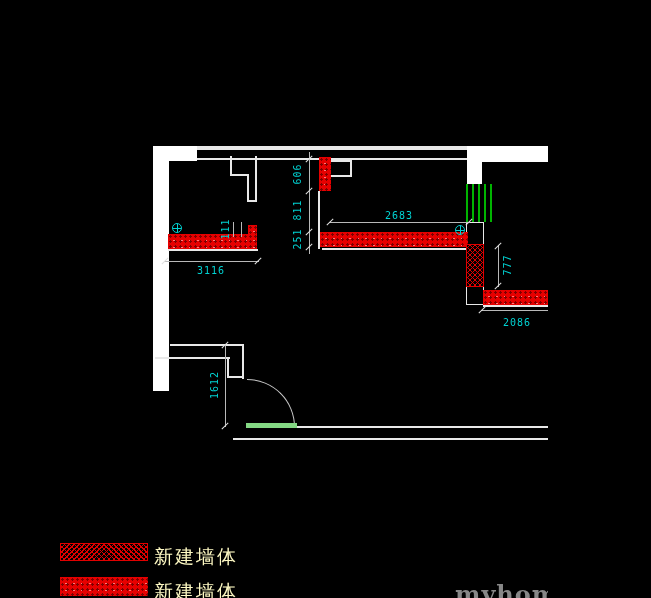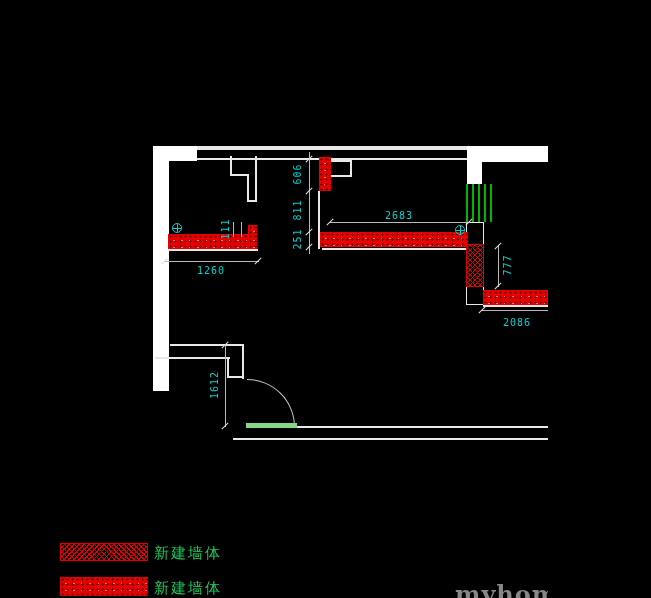--- a/index.html
+++ b/index.html
@@ -29,21 +29,21 @@
      background:linear-gradient(#00d2d2,#00d2d2) center/100% 1px no-repeat,
                 linear-gradient(#00d2d2,#00d2d2) center/1px 100% no-repeat;}
   .cyline{background:#00d2d2;}
   .cybox{border:1px solid #00d2d2;}
   
   .win{background:#00b400;}
   .leaf{background:#84d884;}
   .arc{border-top:1px solid #c9c9c9;border-right:1px solid #c9c9c9;
        border-radius:0 100% 0 0;background:transparent;}
   
-  .legend-label{color:#22c55e;font-size:15px;letter-spacing:2px;white-space:nowrap;}
+  .legend-label{color:#fef9c3;font-size:19px;letter-spacing:2px;white-space:nowrap;}
   
   .wm1{color:#8d8d8d;font-family:"DejaVu Serif",serif;font-weight:bold;
        font-size:33px;white-space:nowrap;}
   .wm2{color:#878787;font-family:"DejaVu Serif",serif;font-weight:bold;
        font-size:24px;letter-spacing:1px;white-space:nowrap;}
   
   .stamp-red{color:#e01010;}
   .diam{width:22px;height:22px;border:1px solid #e01010;transform:rotate(45deg);}
   .frag{background:#9a9a9a;}
 </style>
@@ -135,21 +135,21 @@
 
   <div class="dline" style="left:225px;top:325px;width:1px;height:83px;"></div>
   <div class="tick" style="left:225px;top:326px;"></div>
   <div class="tick" style="left:225px;top:407px;"></div>
 
   <div class="dim v" style="left:297px;top:155px;">606</div>
   <div class="dim v" style="left:297px;top:191px;">811</div>
   <div class="dim v" style="left:297px;top:220px;">251</div>
   <div class="dim" style="left:399px;top:196px;">2683</div>
   <div class="dim v" style="left:225px;top:210px;">111</div>
-  <div class="dim" style="left:211px;top:251px;">1260</div>
+  <div class="dim" style="left:211px;top:251px;">3116</div>
   <div class="dim v" style="left:507px;top:246px;">777</div>
   <div class="dim" style="left:517px;top:303px;">2086</div>
   <div class="dim v" style="left:214px;top:366px;">1612</div>
 
   <div class="cmark" style="left:172px;top:204px;"></div>
   <div class="cmark" style="left:455px;top:206px;"></div>
   <div class="cmark" style="left:593px;top:259px;"></div>
   <div class="cmark" style="left:602px;top:259px;"></div>
   <div class="cyline" style="left:557px;top:260px;width:8px;height:1px;"></div>
   <div class="cyline" style="left:556px;top:263px;width:9px;height:1px;"></div>

